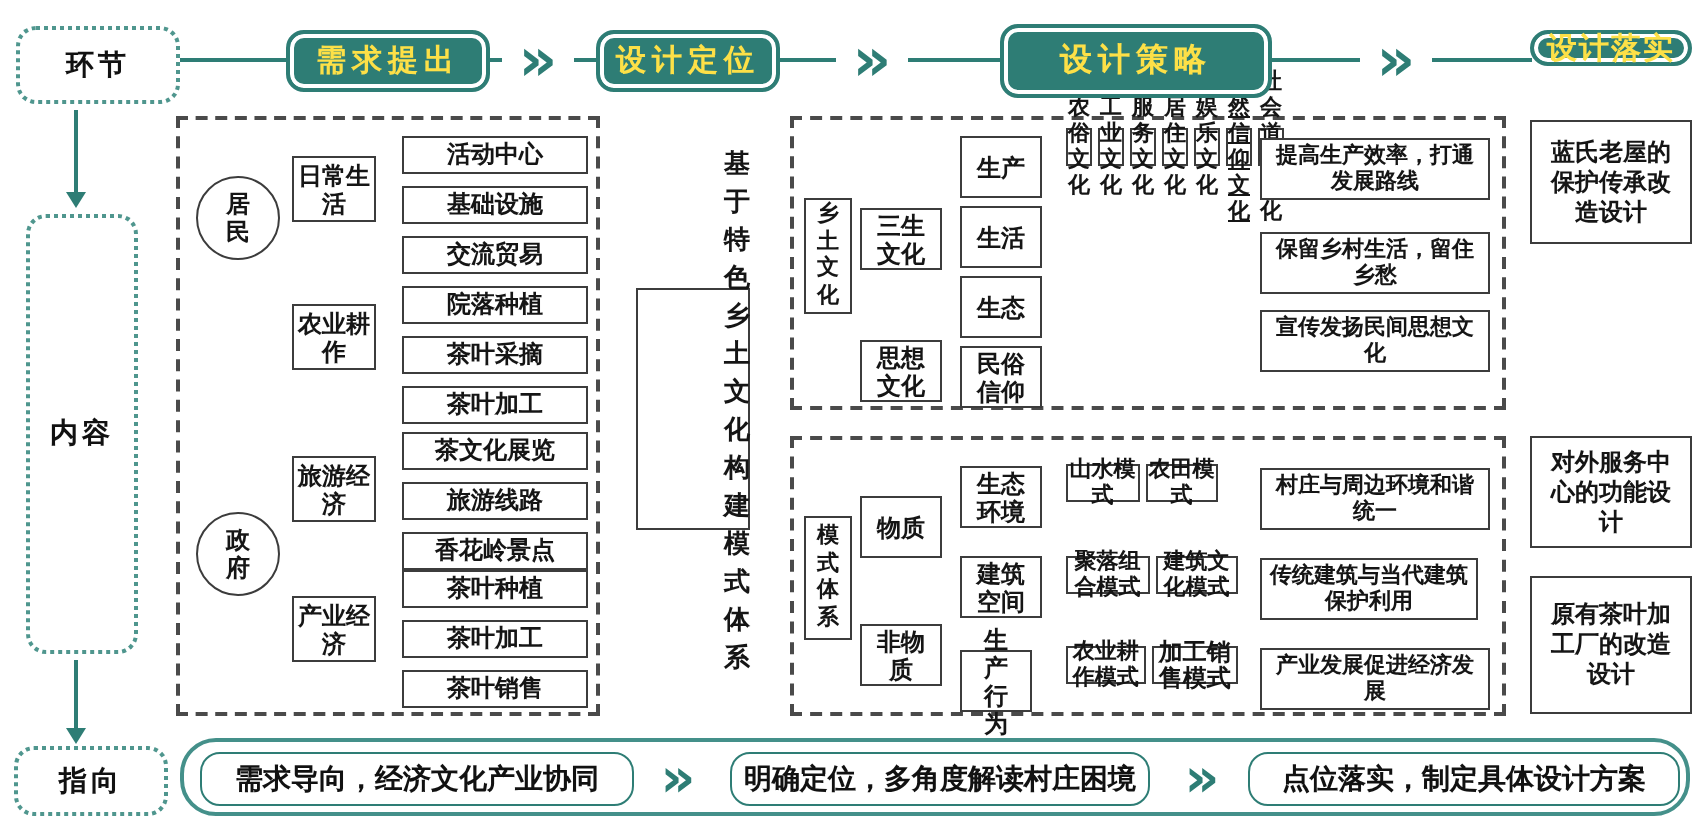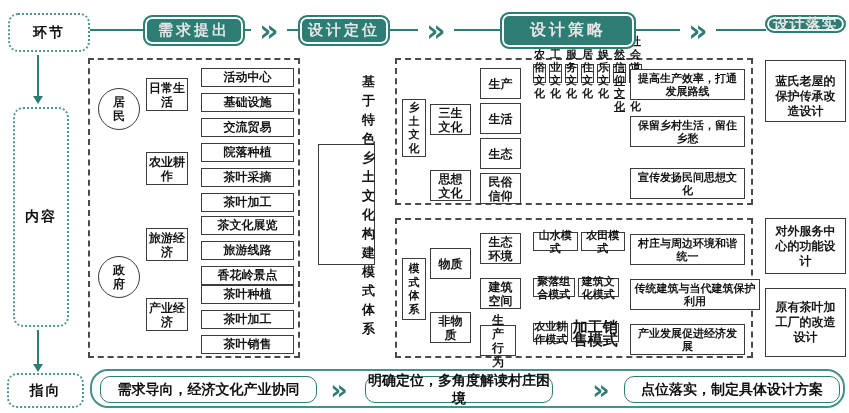--- a/index.html
+++ b/index.html
@@ -5,21 +5,21 @@
   html,body{margin:0;padding:0;background:#fff;}
   .canvas{
     position:relative;width:849px;height:413px;background:#fff;overflow:hidden;
     font-family:"Liberation Sans","DejaVu Sans",sans-serif;color:#151515;
   }
   .abs{position:absolute;box-sizing:border-box;}
   .flexc{display:flex;align-items:center;justify-content:center;text-align:center;}
   
   .stage{
     background:#2E7D75;border:2px solid #2E7D75;box-shadow:inset 0 0 0 2px #fff;
-    border-radius:9px;color:#e5e5e5;font-weight:bold;font-size:15px;letter-spacing:3px;z-index:2;
+    border-radius:9px;color:#fde047;font-weight:bold;font-size:15px;letter-spacing:3px;z-index:2;
   }
   
   .dotl{
     border:2px dotted #4F968E;border-radius:10px;background:#fff;
     font-weight:bold;font-size:14px;letter-spacing:2px;color:#111;z-index:2;
   }
   
   .panel{border:2px dashed #4a4a4a;background:#fff;}
   
   .sbox{
@@ -210,21 +210,21 @@
           <span>社会道德文化</span>
         </div>
     </div>
 
     <div class="abs sbox flexc outc" style="left:233px;top:9px;width:115px;height:31px;">
         <span>提高生产效率，打通发展路线</span>
       </div>
     <div class="abs sbox flexc outc" style="left:233px;top:56px;width:115px;height:31px;">
         <span>保留乡村生活，留住乡愁</span>
       </div>
-    <div class="abs sbox flexc outc" style="left:233px;top:108px;width:115px;height:31px;">
+    <div class="abs sbox flexc outc" style="left:233px;top:95px;width:115px;height:31px;">
         <span>宣传发扬民间思想文化</span>
       </div>
   </div>
 
   <div class="abs panel" style="left:395px;top:218px;width:358px;height:140px;">
     <div class="abs sbox flexc vtext" style="left:5px;top:38px;width:24px;height:62px;font-size:11px;line-height:13.5px;">
         <span>模式体系</span>
       </div>
     <div class="abs sbox flexc" style="left:33px;top:28px;width:41px;height:31px;font-size:12px;">
         <span>物质</span>
@@ -236,74 +236,74 @@
     <div class="abs sbox flexc" style="left:83px;top:13px;width:41px;height:31px;font-size:12px;padding:0 3px;">
         <span>生态环境</span>
       </div>
     <div class="abs sbox flexc" style="left:83px;top:58px;width:41px;height:31px;font-size:12px;padding:0 3px;">
         <span>建筑空间</span>
       </div>
     <div class="abs sbox flexc" style="left:83px;top:105px;width:19px;height:31px;font-size:12px;padding:0 17px;">
         <span>生产行为</span>
       </div>
 
-    <div class="abs stack3" style="left:136px;top:12px;width:92px;">
+    <div class="abs stack3" style="left:136px;top:12px;width:76px;">
       <div class="sbox item flexc" style="font-size:11px;">
           <span>山水模式</span>
         </div>
       <div class="sbox item flexc" style="font-size:11px;">
           <span>农田模式</span>
         </div>
     </div>
     <div class="abs stack3" style="left:136px;top:58px;width:86px;">
       <div class="sbox item flexc" style="font-size:11px;">
           <span>聚落组合模式</span>
         </div>
       <div class="sbox item flexc" style="font-size:11px;">
           <span>建筑文化模式</span>
         </div>
     </div>
     <div class="abs stack3" style="left:136px;top:103px;width:86px;">
       <div class="sbox item flexc" style="font-size:11px;">
           <span>农业耕作模式</span>
         </div>
-      <div class="sbox item flexc" style="font-size:15px;">
+      <div class="sbox item flexc" style="font-size:12px;">
           <span>加工销售模式</span>
         </div>
     </div>
 
     <div class="abs sbox flexc outc" style="left:233px;top:14px;width:115px;height:31px;">
         <span>村庄与周边环境和谐统一</span>
       </div>
-    <div class="abs sbox flexc outc" style="left:233px;top:59px;width:130px;height:31px;">
+    <div class="abs sbox flexc outc" style="left:233px;top:59px;width:109px;height:31px;">
         <span>传统建筑与当代建筑保护利用</span>
       </div>
     <div class="abs sbox flexc outc" style="left:233px;top:104px;width:115px;height:31px;">
         <span>产业发展促进经济发展</span>
       </div>
   </div>
 
-  <div class="abs sbox flexc" style="left:765px;top:60px;width:81px;height:62px;font-size:12px;line-height:15px;padding:2px 8px;border-width:1.5px;align-items:flex-end;">
+  <div class="abs sbox flexc" style="left:765px;top:60px;width:81px;height:62px;font-size:12px;line-height:15px;padding:2px 8px;border-width:1.5px;">
       <span>蓝氏老屋的保护传承改造设计</span>
     </div>
   <div class="abs sbox flexc" style="left:765px;top:218px;width:81px;height:56px;font-size:12px;line-height:15px;padding:2px 8px;border-width:1.5px;">
       <span>对外服务中心的功能设计</span>
     </div>
   <div class="abs sbox flexc" style="left:765px;top:288px;width:81px;height:69px;font-size:12px;line-height:15px;padding:2px 8px;border-width:1.5px;">
       <span>原有茶叶加工厂的改造设计</span>
     </div>
 
   <div class="abs bcontainer" style="left:90px;top:369px;width:755px;height:39px;">
     <div class="abs bbox flexc" style="left:8px;top:5px;width:217px;height:27px;">
         <span>需求导向，经济文化产业协同</span>
       </div>
     <div class="abs chev flexc" style="left:230px;top:4px;width:34px;height:28px;font-size:27px;">
         <span>»</span>
       </div>
-    <div class="abs bbox flexc" style="left:273px;top:5px;width:188px;height:27px;justify-content:center;">
+    <div class="abs bbox flexc" style="left:273px;top:5px;width:210px;height:27px;justify-content:center;">
         <span>明确定位，多角度解读村庄困境</span>
       </div>
     <div class="abs chev flexc" style="left:492px;top:4px;width:34px;height:28px;font-size:27px;">
         <span>»</span>
       </div>
     <div class="abs bbox flexc" style="left:532px;top:5px;width:216px;height:27px;">
         <span>点位落实，制定具体设计方案</span>
       </div>
   </div>
 

